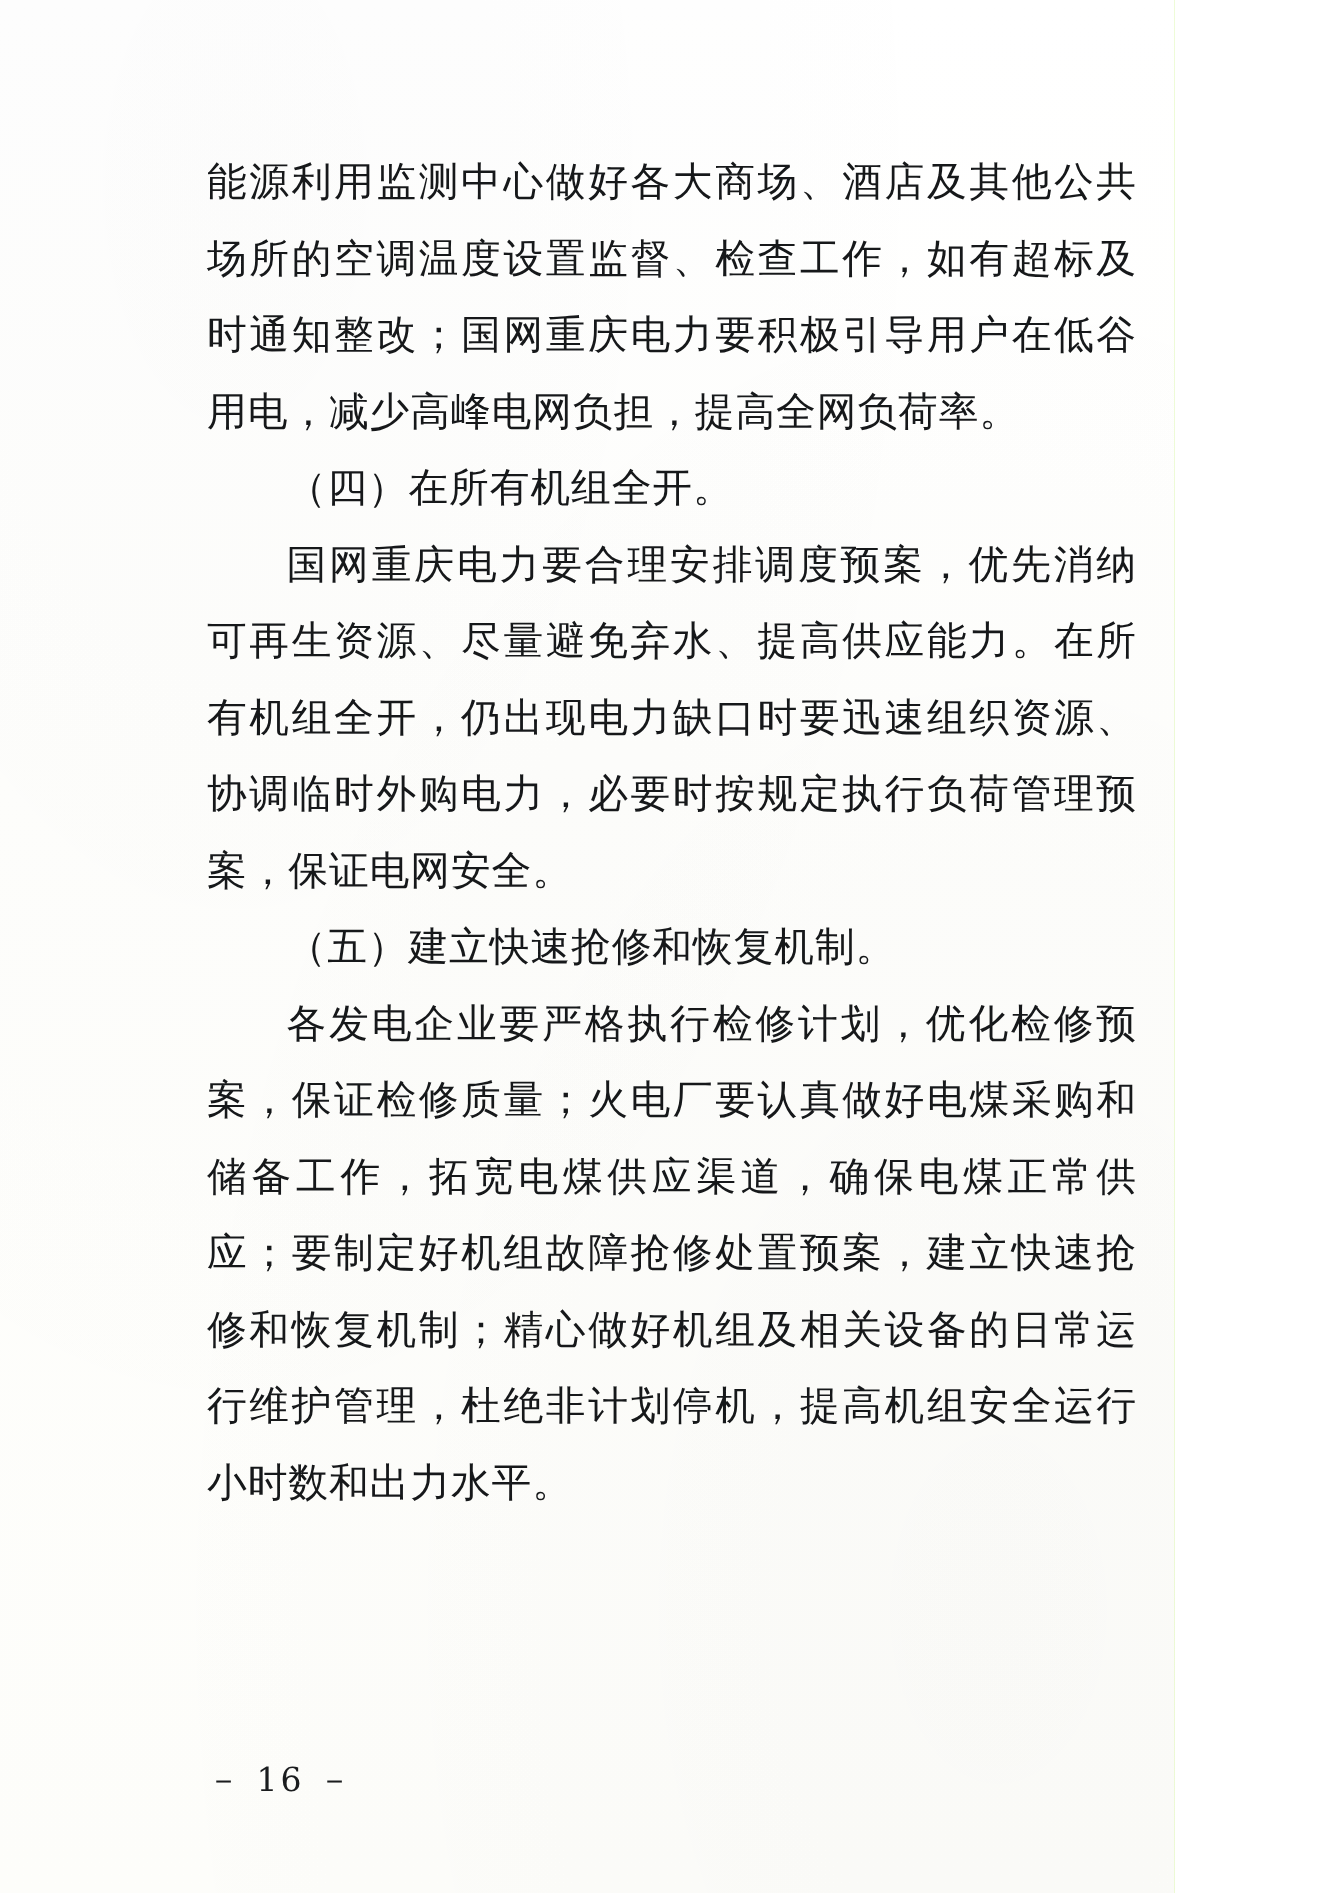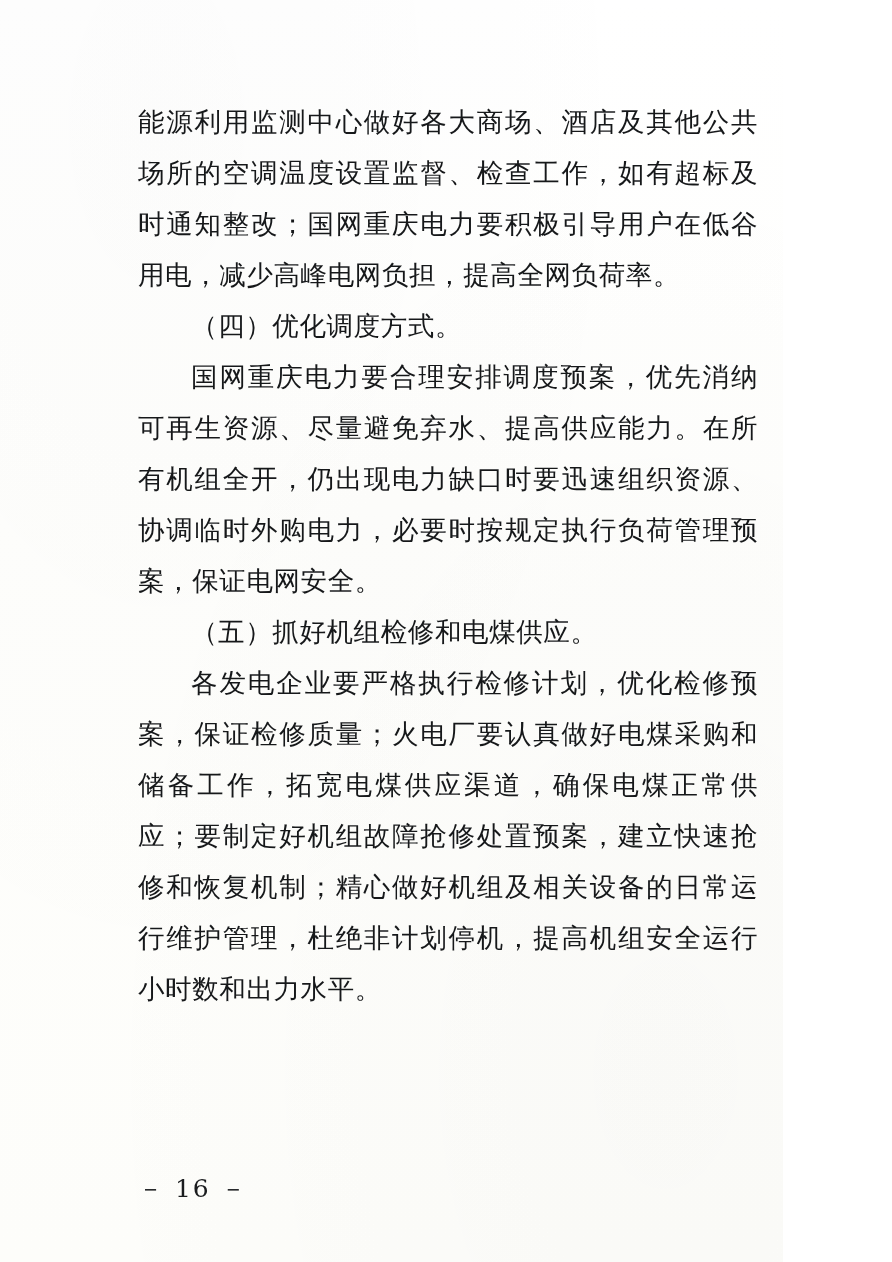--- a/index.html
+++ b/index.html
@@ -53,38 +53,38 @@
   }
   .para + .para {
     margin-top: 0px;
   }
   .footer {
     position: absolute;
     left: 138px;
     top: 1172px;
     width: 620px;
     color: #1a1c1e;
-    font-size: 25px;
+    font-size: 22px;
     letter-spacing: 2px;
   }
   .footer .pageno {
     display: inline-block;
   }
 </style>
 </head>
 <body>
 
 <div class="page">
   <div class="paper-tint"></div>
 
   <div class="body-text">
     <p class="para">能源利用监测中心做好各大商场、酒店及其他公共场所的空调温度设置监督、检查工作，如有超标及时通知整改；国网重庆电力要积极引导用户在低谷用电，减少高峰电网负担，提高全网负荷率。</p>
-    <p class="para indent">（四）优化调度方式。</p>
+    <p class="para indent">（四）在所有机组全开。</p>
     <p class="para indent">国网重庆电力要合理安排调度预案，优先消纳可再生资源、尽量避免弃水、提高供应能力。在所有机组全开，仍出现电力缺口时要迅速组织资源、协调临时外购电力，必要时按规定执行负荷管理预案，保证电网安全。</p>
-    <p class="para indent">（五）抓好机组检修和电煤供应。</p>
+    <p class="para indent">（五）建立快速抢修和恢复机制。</p>
     <p class="para indent">各发电企业要严格执行检修计划，优化检修预案，保证检修质量；火电厂要认真做好电煤采购和储备工作，拓宽电煤供应渠道，确保电煤正常供应；要制定好机组故障抢修处置预案，建立快速抢修和恢复机制；精心做好机组及相关设备的日常运行维护管理，杜绝非计划停机，提高机组安全运行小时数和出力水平。</p>
 
   </div>
 
   <div class="footer">
     <span class="pageno">－ 16 －</span>
   </div>
 </div>
 
 </body></html>

